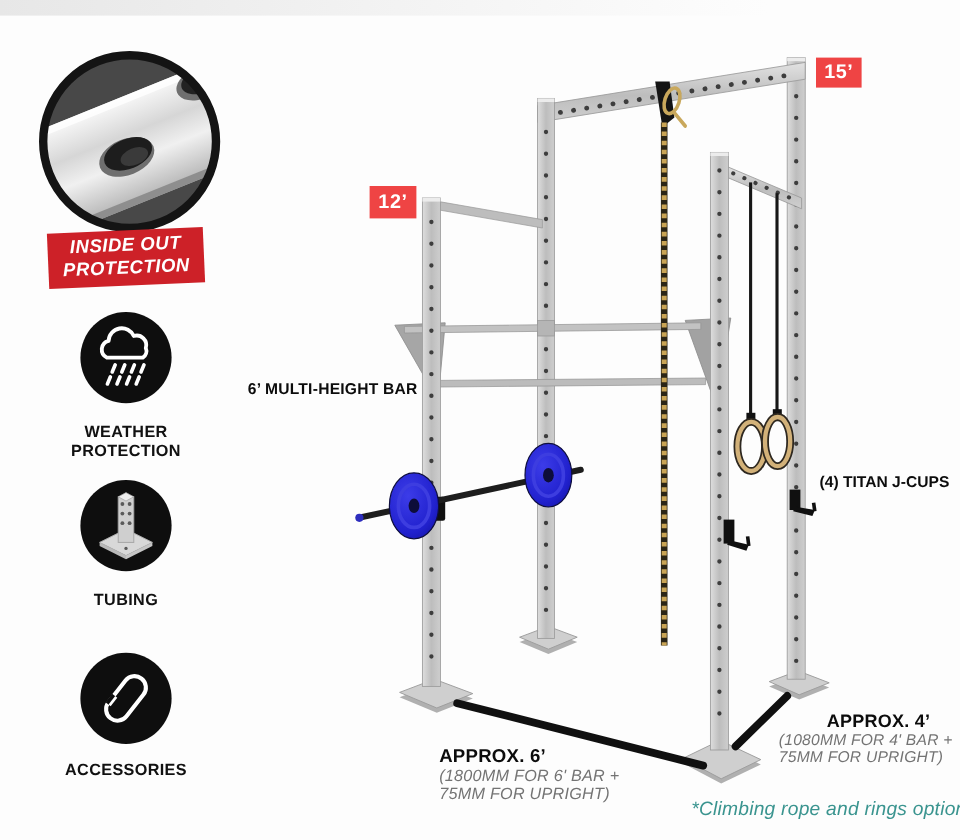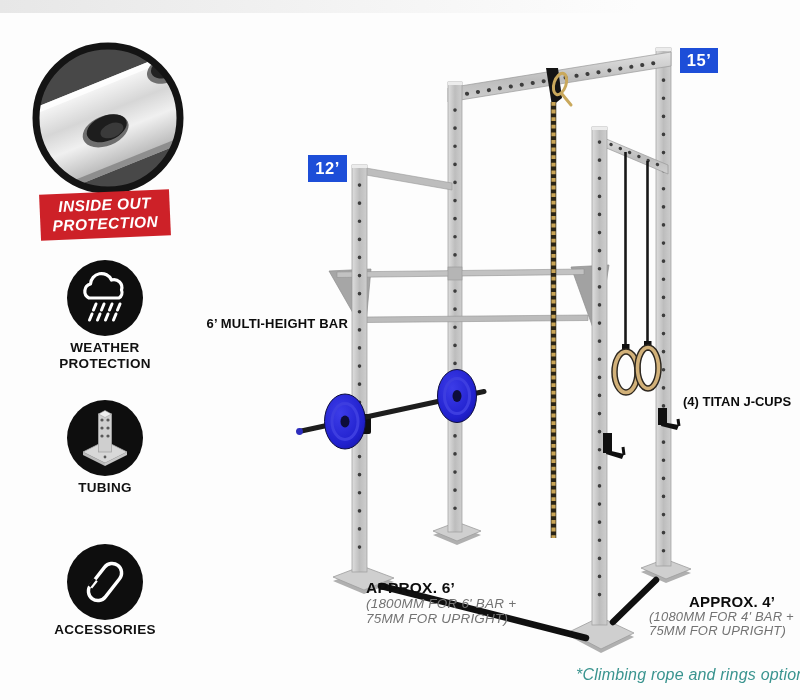--- a/index.html
+++ b/index.html
@@ -20,38 +20,38 @@
     align-items:center;justify-content:center;
   }
   .red-badge span{
     color:#fff;font-style:italic;font-weight:bold;font-size:15.5px;
     line-height:1.22;letter-spacing:.4px;white-space:nowrap;
   }
   
   .feat-icon{width:80px;height:80px;}
   .feat-label{
     left:15px;width:180px;text-align:center;font-weight:bold;
-    font-size:13.5px;line-height:1.2;letter-spacing:.3px;color:#111;
+    font-size:13.5px;line-height:1.2;letter-spacing:.3px;color:#111;margin-top:12px;
   }
   
   .dim-badge{
-    width:39px;height:27px;background:#1d4ed8;color:#fff;
+    width:39px;height:27px;background:#ef4444;color:#fff;
     font-weight:bold;font-size:16.5px;display:flex;align-items:center;
     justify-content:center;letter-spacing:.5px;
   }
   .bar-label{
     left:203px;top:316px;width:145px;text-align:right;
     font-weight:bold;font-size:13px;letter-spacing:.2px;white-space:nowrap;
   }
   .jcups-label{
     left:683px;top:394px;font-weight:bold;font-size:13px;white-space:nowrap;
   }
   .approx .title{font-weight:bold;font-size:15.5px;letter-spacing:.2px;}
   .approx .sub{font-style:italic;font-size:13.5px;line-height:1.1;color:#737373;letter-spacing:.2px;white-space:nowrap;}
-  .approx6{left:366px;top:579px;}
+  .approx6{left:366px;top:622px;}
   .approx4{left:649px;top:593px;}
   .approx4 .title{font-size:15px;margin-left:40px;}
   .approx4 .sub{font-size:13px;}
   .footnote{
     left:576px;top:666px;font-style:italic;font-size:16px;
     color:#3a948f;letter-spacing:.2px;white-space:nowrap;
   }
   svg{display:block;}
 </style>
 </head>

